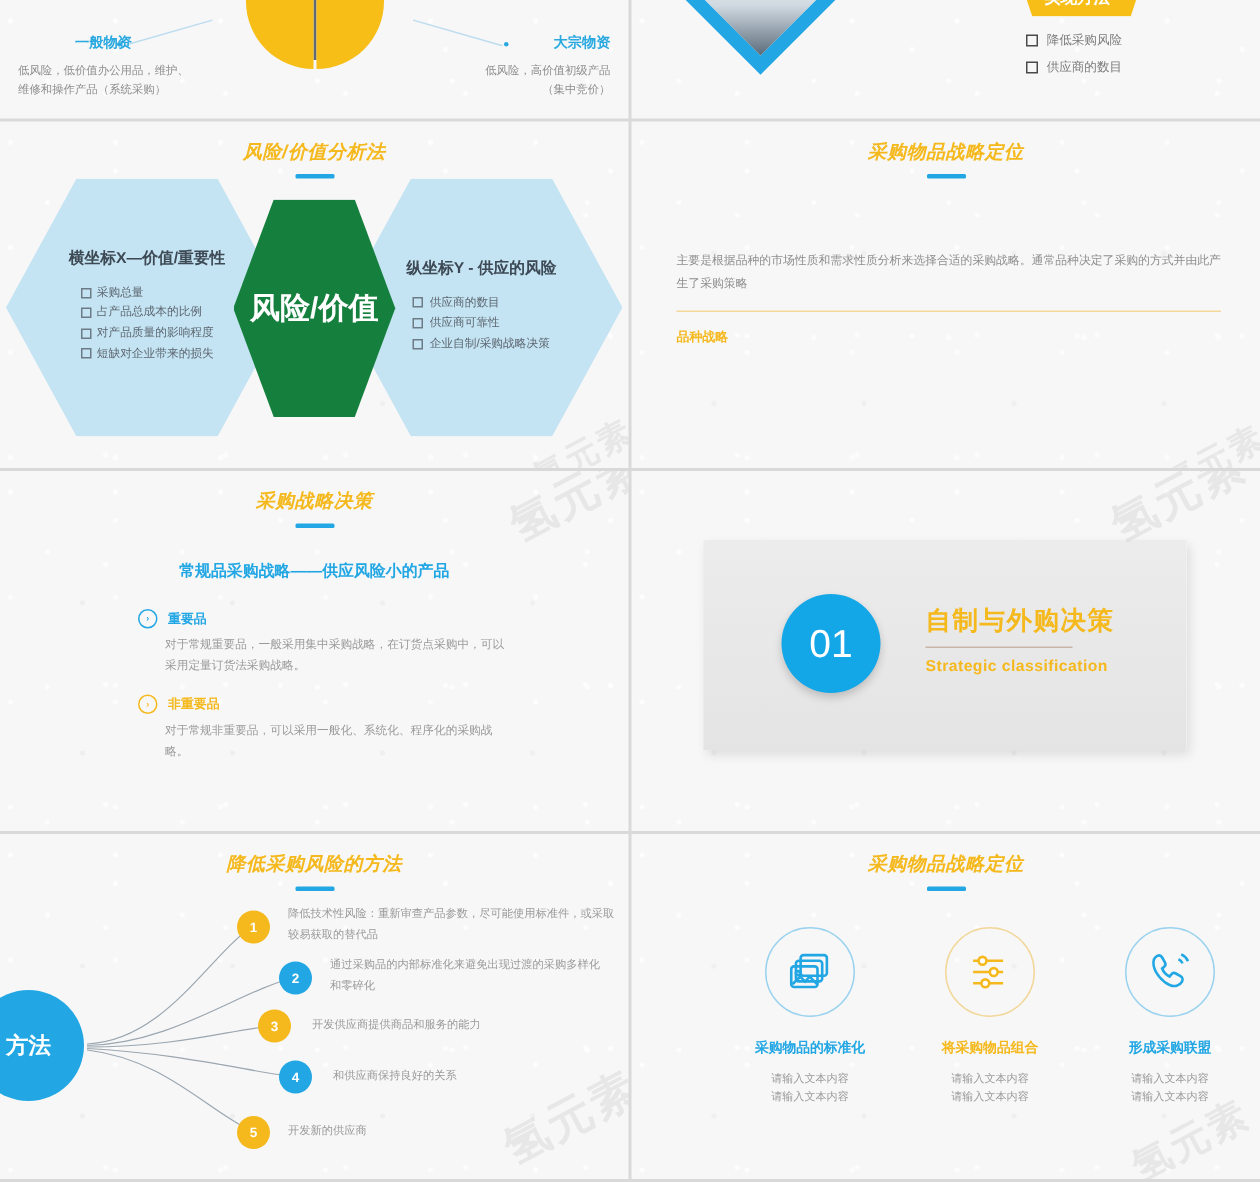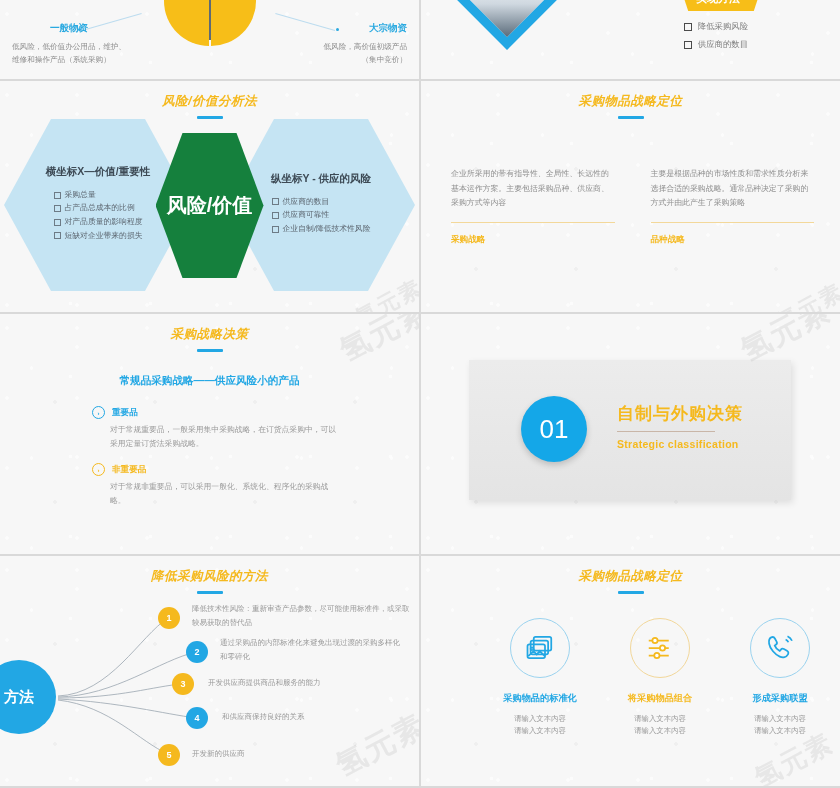--- a/index.html
+++ b/index.html
@@ -333,38 +333,33 @@
           <li>
               <span class="sq"></span>
               <span>供应商的数目</span>
             </li>
           <li>
               <span class="sq"></span>
               <span>供应商可靠性</span>
             </li>
           <li>
               <span class="sq"></span>
-              <span>企业自制/降低技术性风险</span>
+              <span>企业自制/采购战略决策</span>
             </li>
         </ul>
       </div>
       <div class="hex-center">风险/价值</div>
     </div>
     <div class="wm" style="right:-6px;bottom:-6px;font-size:22px;">氢元素</div>
   </div>
 
   <div class="slide s4">
     <div class="ttl">采购物品战略定位</div>
     <div class="ttl-rule"></div>
     <div class="cols">
-      <div class="col">
-        <p>企业所采用的带有指导性、全局性、长远性的基本运作方案。主要包括采购品种、供应商、采购方式等内容</p>
-        <div class="uline"></div>
-        <div class="lbl">采购战略</div>
-      </div>
       <div class="col">
         <p>主要是根据品种的市场性质和需求性质分析来选择合适的采购战略。通常品种决定了采购的方式并由此产生了采购策略</p>
         <div class="uline"></div>
         <div class="lbl">品种战略</div>
       </div>
     </div>
     <div class="wm" style="right:-6px;bottom:-10px;font-size:22px;">氢元素</div>
   </div>
 
   <div class="slide s5">

